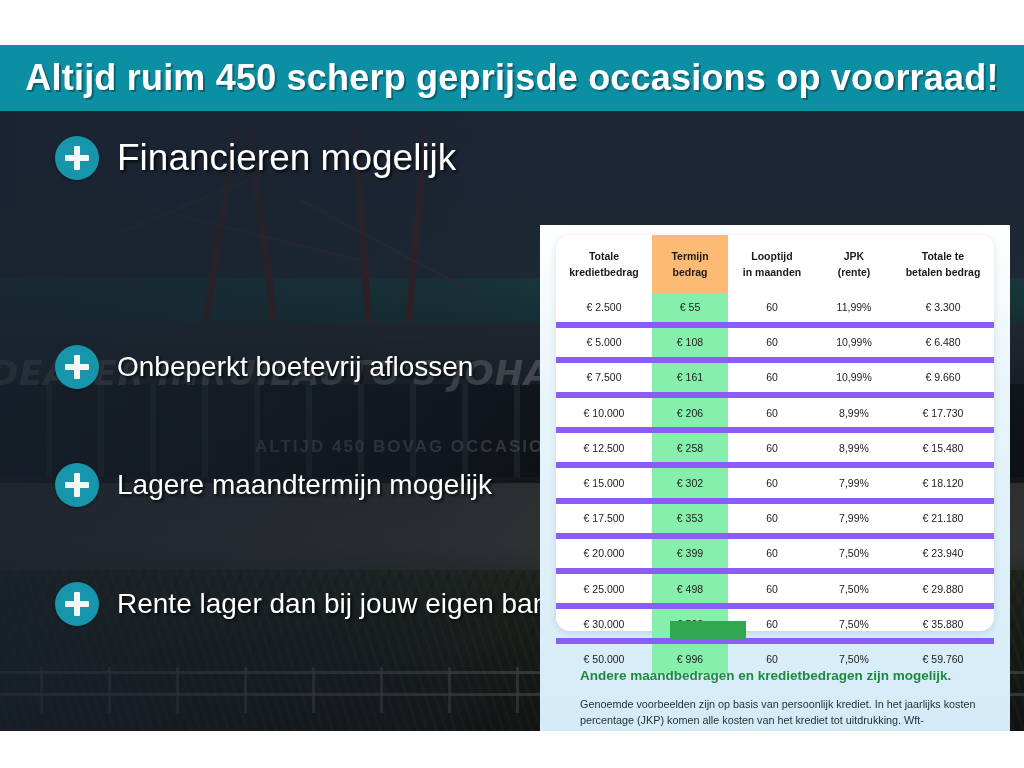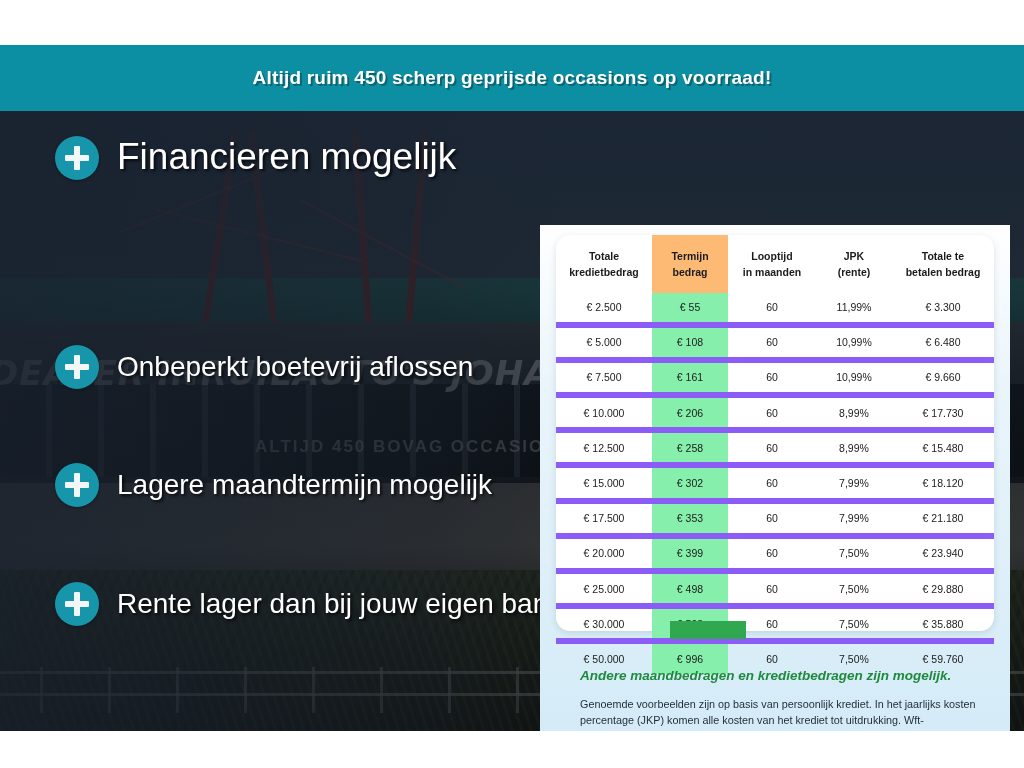--- a/index.html
+++ b/index.html
@@ -11,21 +11,21 @@
   }
   .page { position: relative; width: 1024px; height: 768px; background: #fff; }
 
   
   .banner {
     position: absolute; left: 0; top: 45px; width: 1024px; height: 66px;
     background: #0d8fa3;
     display: flex; align-items: center; justify-content: center;
   }
   .banner-text {
-    font-size: 19px; font-weight: bold; color: #ffffff;
+    font-size: 36px; font-weight: bold; color: #ffffff;
     letter-spacing: .2px; white-space: nowrap;
     text-shadow: 2px 2px 0 rgba(0,0,0,.30);
   }
 
   
   .stage {
     position: absolute; left: 0; top: 111px; width: 1024px; height: 620px;
     overflow: hidden; background: #23303f;
   }
   .photo { position: absolute; inset: 0; }
@@ -104,21 +104,21 @@
     content:""; position:absolute; background:#f2f6f7; border-radius:1px;
   }
   .plus-icon:before { left:50%; top:10px; width:6px; height:24px; margin-left:-3px; }
   .plus-icon:after  { top:50%; left:10px; height:6px; width:24px; margin-top:-3px; }
 
   .feature-text { color:#ffffff; text-shadow: 2px 2px 3px rgba(0,0,0,.75); }
   .f-big1 { font-size:37px; line-height:1.16; font-weight:normal; white-space:nowrap; }
   .f-big2 { font-size:37px; line-height:1.16; font-weight:bold; white-space:nowrap; text-align:center; }
   .f-line { font-size:28px; line-height:1.2; white-space:nowrap; }
 
-  #feature-0 { left:55px; top:25px; align-items:flex-start; }
+  #feature-0 { left:55px; top:25px; align-items:center; }
   #feature-1 { left:55px; top:234px; }
   #feature-2 { left:55px; top:352px; }
   #feature-3 { left:55px; top:471px; }
 
   
   .panel {
     position:absolute; left:540px; top:114px; width:470px; height:602px;
     background: linear-gradient(180deg,#ffffff 0%, #eaf5fb 26%, #d8edf8 72%, #cfe9f7 100%);
   }
   .table-card {
@@ -142,21 +142,21 @@
   col.c4 { width:76px; }
   col.c5 { width:102px; }
   th.hl { background:#fdba74; color:#ffffff; }
   td.hl { background:#86efac; color:#ffffff; }
   .hl-bottom-cap {
     position:absolute; left:130px; top:396px; width:76px; height:18px;
     background:#2fa84f;
   }
 
   .note { position:absolute; left:40px; top:442px; width:400px; }
-  .note-title { color:#1e8a3c; font-size:13.5px; font-weight:bold; line-height:1.3;font-style:italic; }
+  .note-title { color:#1e8a3c; font-size:13.5px; font-weight:bold; line-height:1.3; }
   .note-body { margin-top:11px; color:#1f2b33; font-size:10.8px; line-height:1.52; }
 </style>
 </head>
 <body>
 
 <div class="page">
 
   <div class="banner">
     <div class="banner-text">Altijd ruim 450 scherp geprijsde occasions op voorraad!</div>
   </div>

